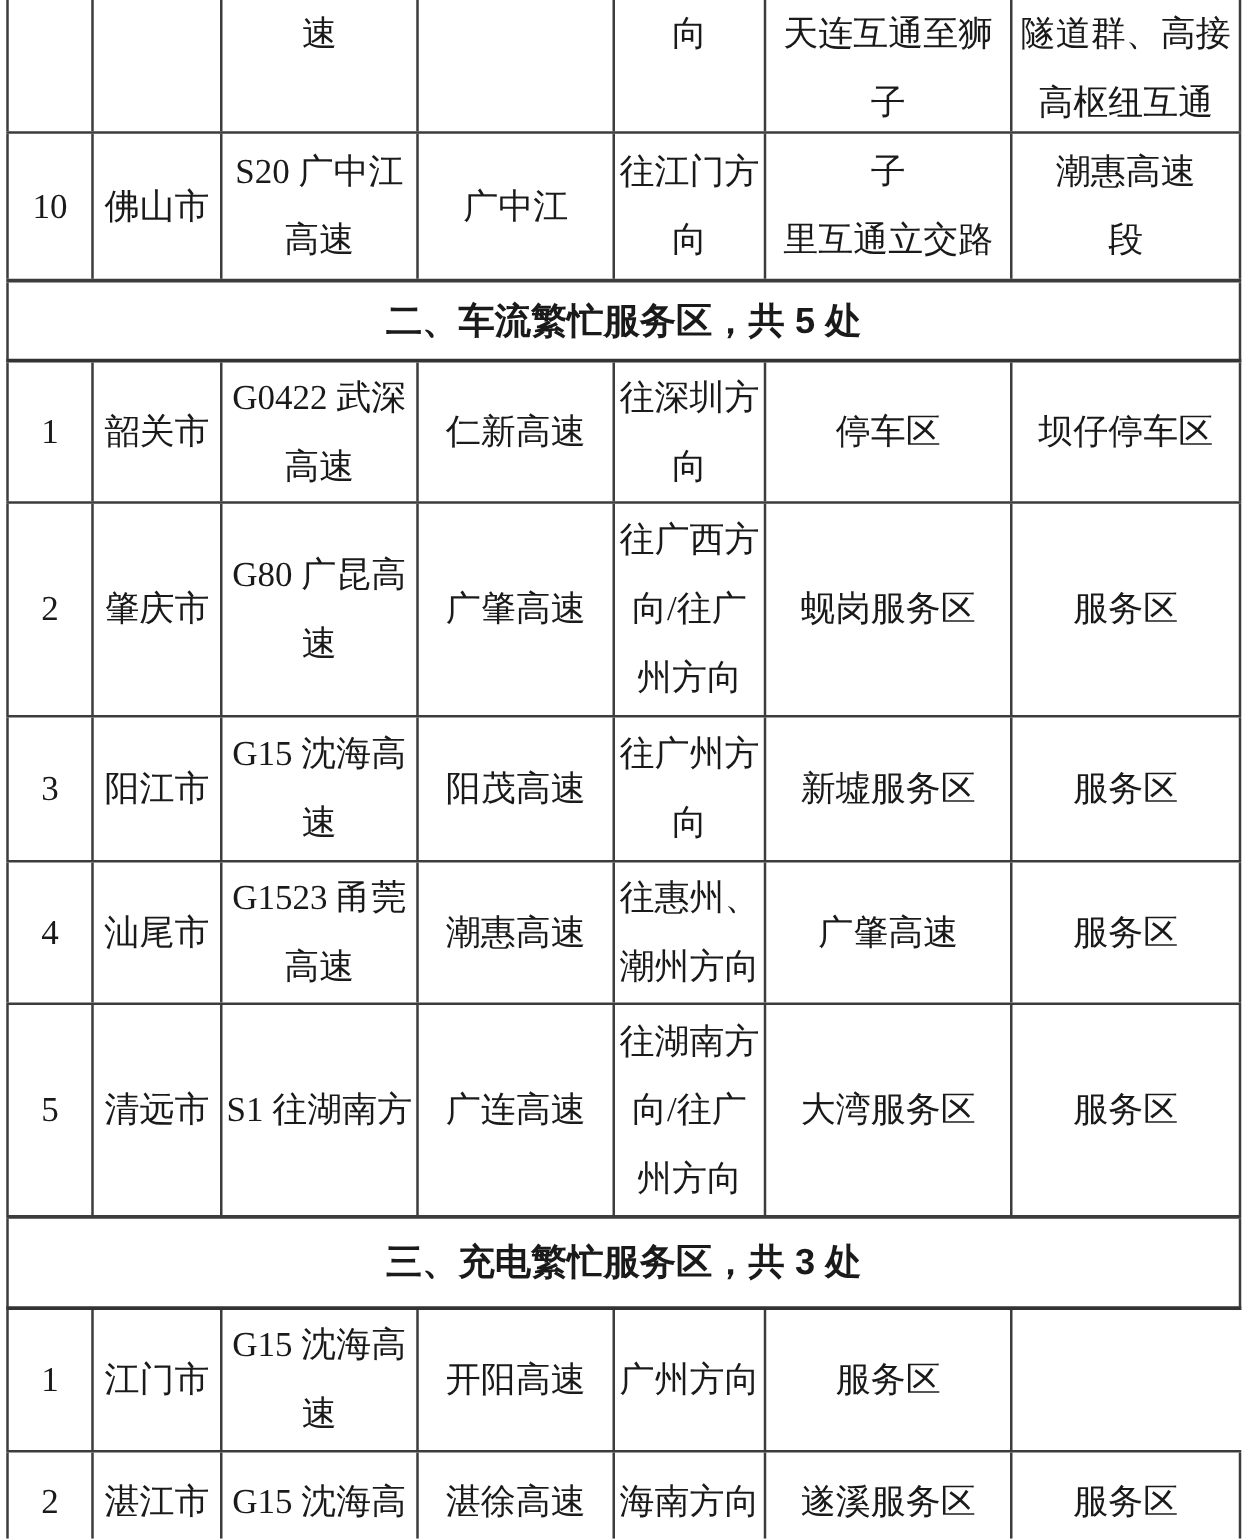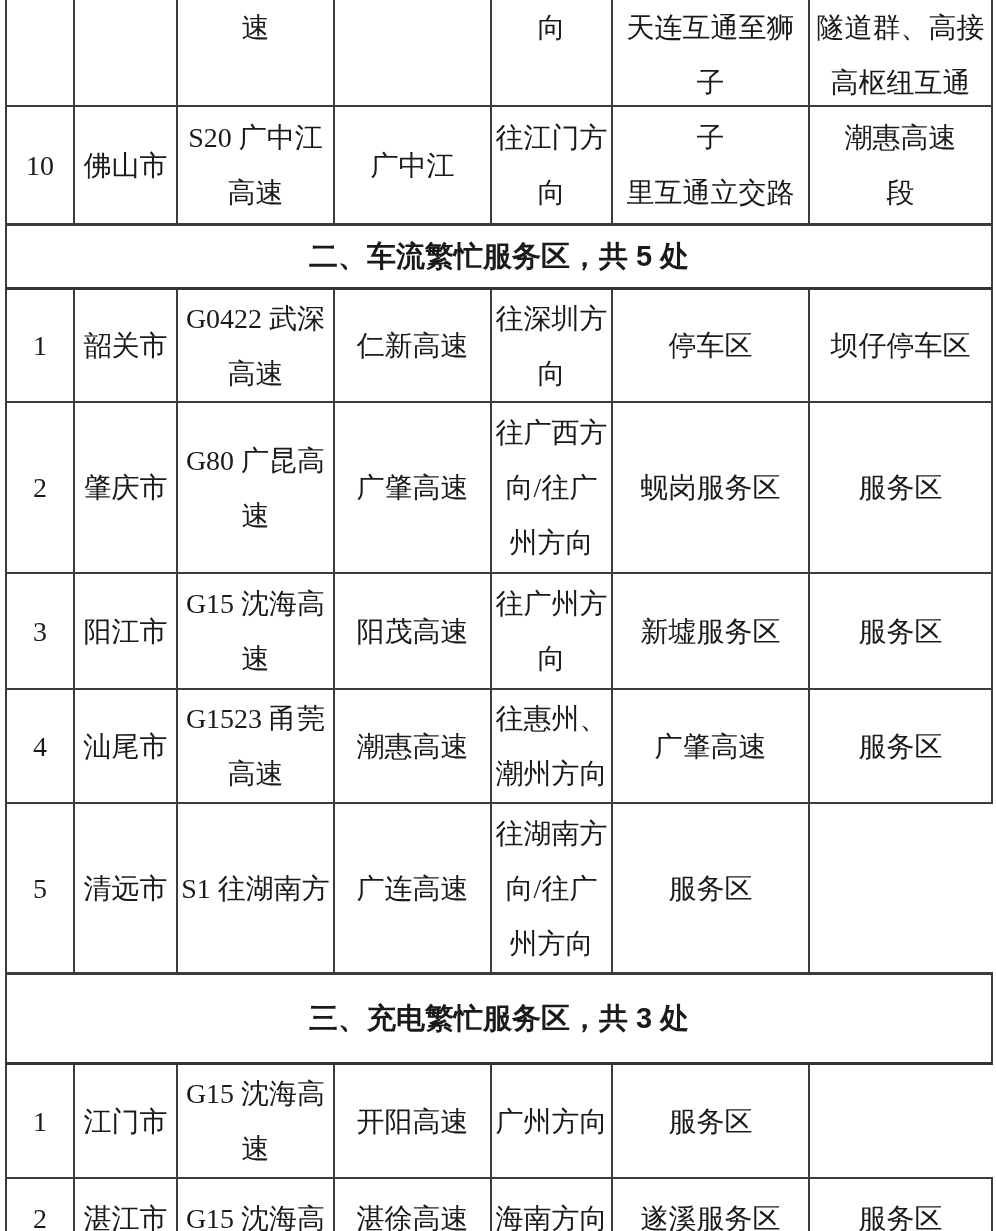--- a/index.html
+++ b/index.html
@@ -131,24 +131,25 @@
     </div>
 
     <div class="row thick" style="height:171px">
       <div class="cell">5</div>
       <div class="cell">清远市</div>
       <div class="cell">S1 往湖南方</div>
       <div class="cell">广连高速</div>
       <div class="cell">往湖南方
 向/往广
 州方向</div>
+      <div class="cell">大湾服务区</div>
       <div class="cell">服务区</div>
     </div>
 
-    <div class="secrow" style="height:90px">三、充电繁忙服务区，共 3 处</div>
+    <div class="secrow" style="height:73px">三、充电繁忙服务区，共 3 处</div>
 
     <div class="row" style="height:114px">
       <div class="cell">1</div>
       <div class="cell">江门市</div>
       <div class="cell">G15 沈海高
 速</div>
       <div class="cell">开阳高速</div>
       <div class="cell">广州方向</div>
       <div class="cell">服务区</div>
     </div>

